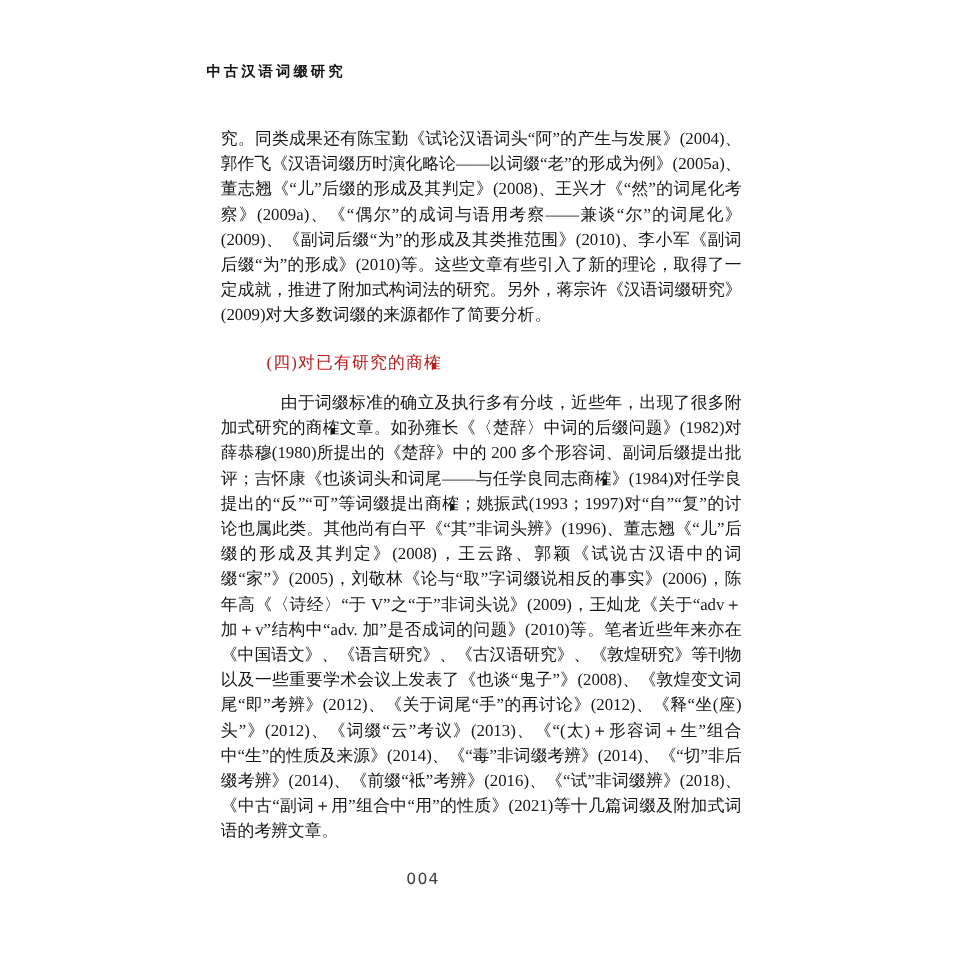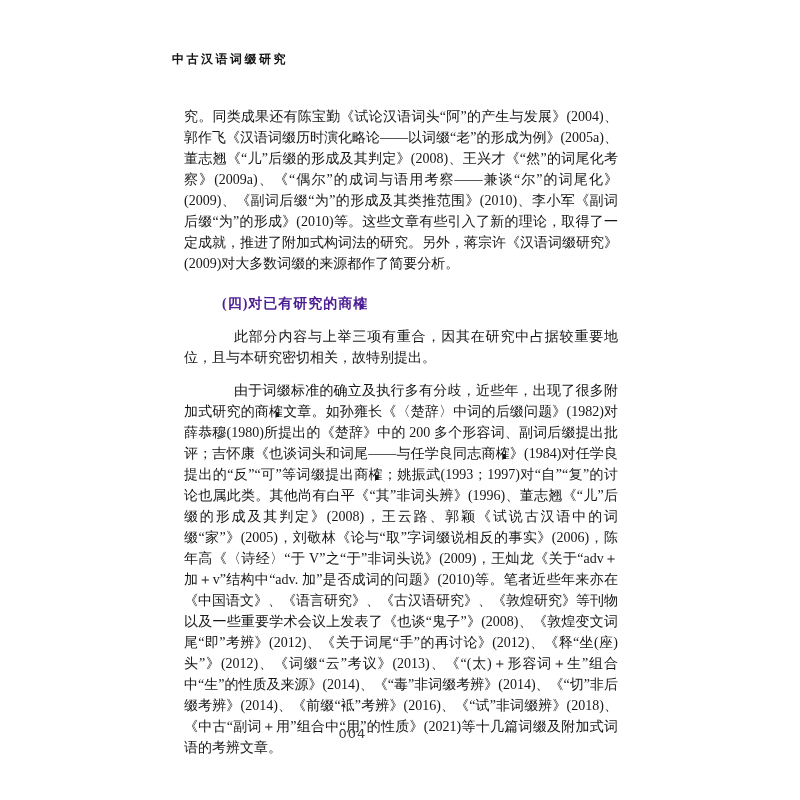--- a/index.html
+++ b/index.html
@@ -43,24 +43,24 @@
     margin: 12px;
     padding: 0;
   }
   p.para-continuation {
     text-indent: 0;
   }
   h3.section-heading {
     margin: 19px 0 10px 0;
     padding: 0;
     font-size: 14px;
-    font-weight: bold;
+    font-weight: normal;
     text-indent: 50px;
     letter-spacing: 1px;
-    color: #4c1d95;
+    color: #b91c1c;
   }
   p.para-indent {
     text-indent: 50px;
   }
   .page-number {
     position: absolute;
     left: 0;
     top: 726px;
     width: 705px;
     text-align: center;
@@ -76,21 +76,20 @@
 <div class="book-page">
 
   <div class="running-header">中古汉语词缀研究</div>
 
   <div class="text-block">
 
     <p class="para-continuation">究。同类成果还有陈宝勤《试论汉语词头“阿”的产生与发展》(2004)、郭作飞《汉语词缀历时演化略论——以词缀“老”的形成为例》(2005a)、董志翘《“儿”后缀的形成及其判定》(2008)、王兴才《“然”的词尾化考察》(2009a)、《“偶尔”的成词与语用考察——兼谈“尔”的词尾化》(2009)、《副词后缀“为”的形成及其类推范围》(2010)、李小军《副词后缀“为”的形成》(2010)等。这些文章有些引入了新的理论，取得了一定成就，推进了附加式构词法的研究。另外，蒋宗许《汉语词缀研究》(2009)对大多数词缀的来源都作了简要分析。</p>
 
     <h3 class="section-heading">(四)对已有研究的商榷</h3>
 
-    <p class="para-indent">此部分内容与上举三项有重合，因其在研究中占据较重要地位，且与本研究密切相关，故特别提出。</p>
 
     <p class="para-indent">由于词缀标准的确立及执行多有分歧，近些年，出现了很多附加式研究的商榷文章。如孙雍长《〈楚辞〉中词的后缀问题》(1982)对薛恭穆(1980)所提出的《楚辞》中的 200 多个形容词、副词后缀提出批评；吉怀康《也谈词头和词尾——与任学良同志商榷》(1984)对任学良提出的“反”“可”等词缀提出商榷；姚振武(1993；1997)对“自”“复”的讨论也属此类。其他尚有白平《“其”非词头辨》(1996)、董志翘《“儿”后缀的形成及其判定》(2008)，王云路、郭颖《试说古汉语中的词缀“家”》(2005)，刘敬林《论与“取”字词缀说相反的事实》(2006)，陈年高《〈诗经〉“于 V”之“于”非词头说》(2009)，王灿龙《关于“adv＋加＋v”结构中“adv. 加”是否成词的问题》(2010)等。笔者近些年来亦在《中国语文》、《语言研究》、《古汉语研究》、《敦煌研究》等刊物以及一些重要学术会议上发表了《也谈“鬼子”》(2008)、《敦煌变文词尾“即”考辨》(2012)、《关于词尾“手”的再讨论》(2012)、《释“坐(座)头”》(2012)、《词缀“云”考议》(2013)、《“(太)＋形容词＋生”组合中“生”的性质及来源》(2014)、《“毒”非词缀考辨》(2014)、《“切”非后缀考辨》(2014)、《前缀“袛”考辨》(2016)、《“试”非词缀辨》(2018)、《中古“副词＋用”组合中“用”的性质》(2021)等十几篇词缀及附加式词语的考辨文章。</p>
 
   </div>
 
   <div class="page-number">004</div>
 
 </div>
 
 </body></html>

